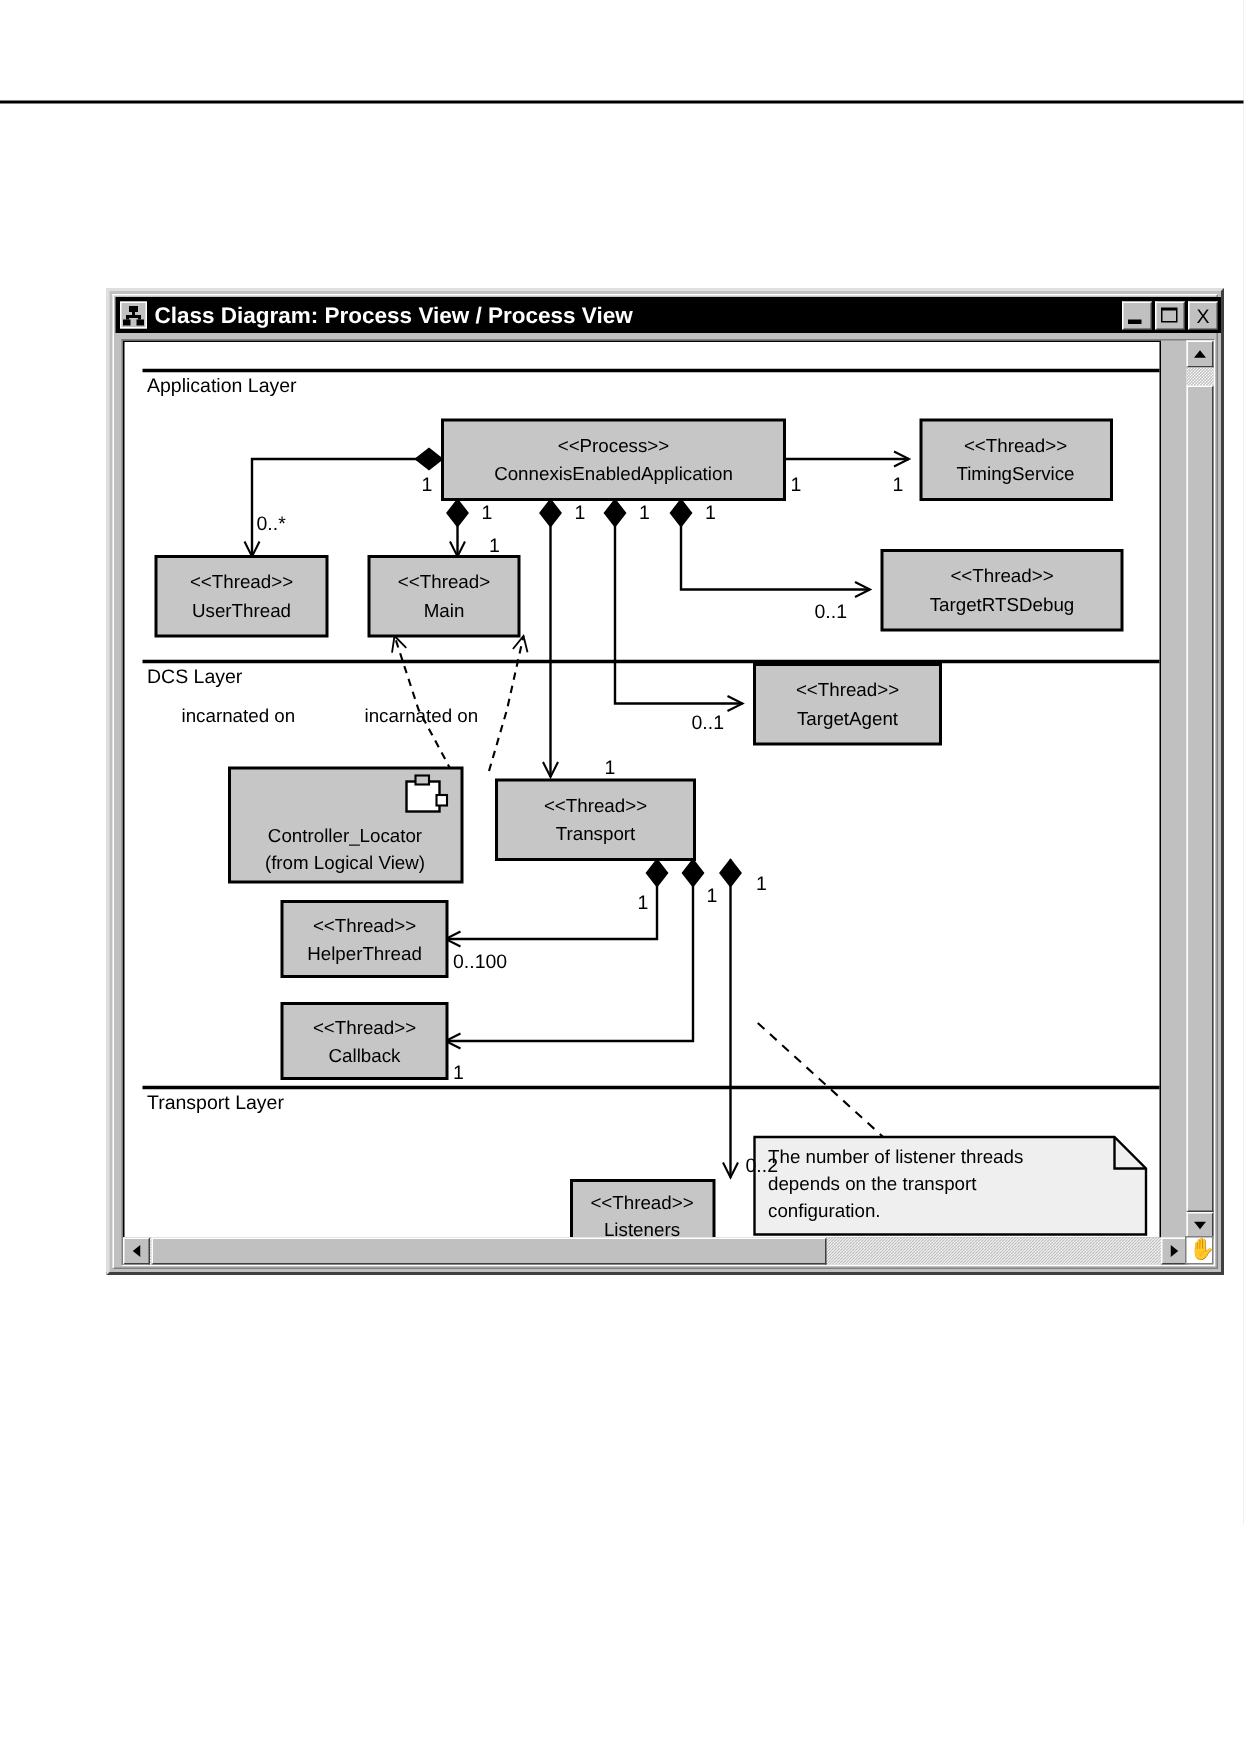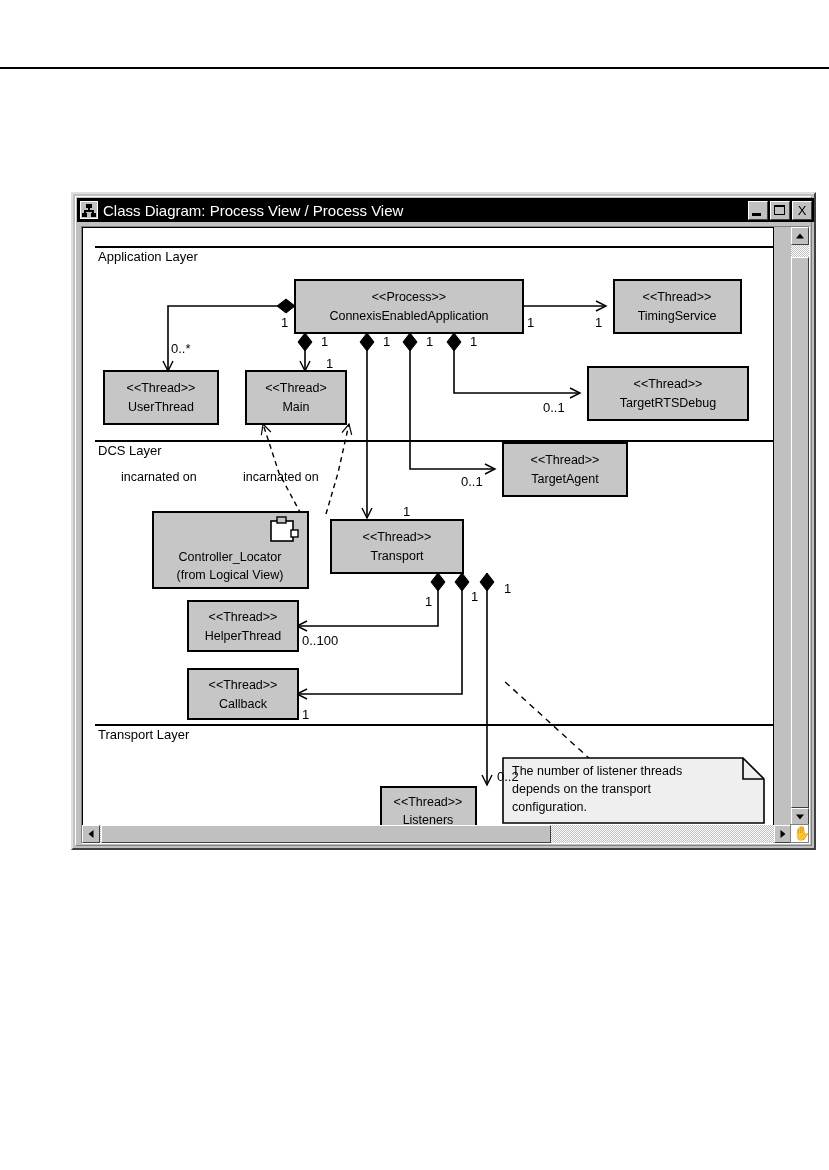--- a/index.html
+++ b/index.html
@@ -73,21 +73,21 @@
     margin-right: 5px;
     box-sizing: border-box;
   }
   .title-icon .tnode {
     position: absolute;
     background: #000000;
   }
   .title-text {
     color: #ffffff;
     font-size: 15px;
-    font-weight: normal;
+    font-weight: bold;
     white-space: nowrap;
     letter-spacing: 0px;
     flex: 1 1 auto;
     font-family: "Liberation Sans", sans-serif;
   }
   .win-btns { display: flex; gap: 2px; flex: 0 0 auto; }
   .win-btn {
     width: 20px;
     height: 19px;
     background: #c0c0c0;

